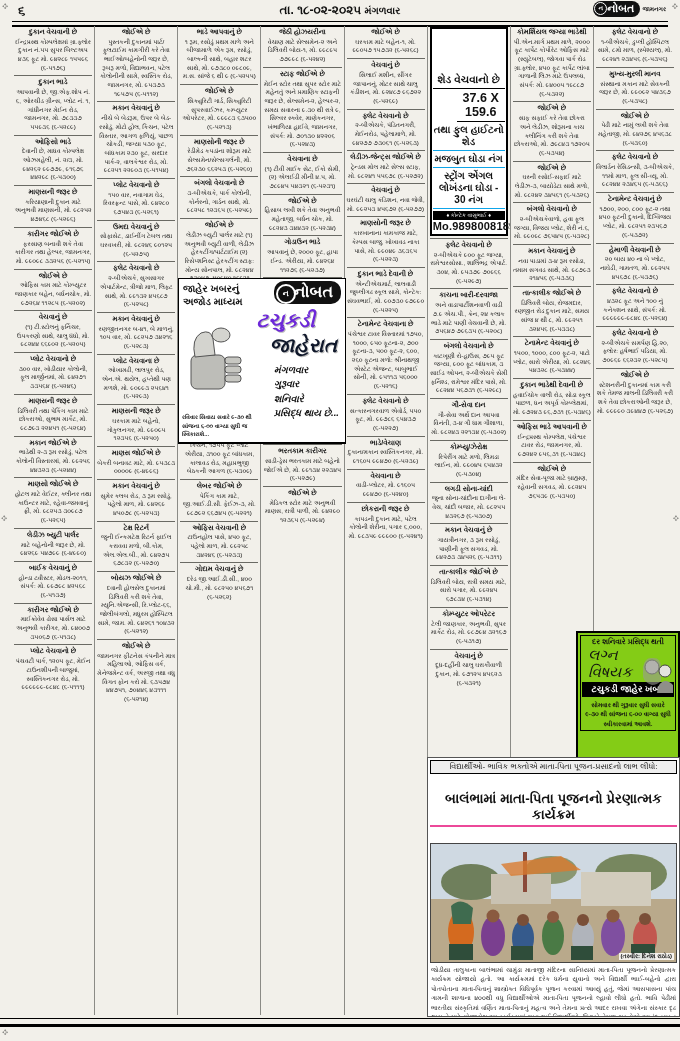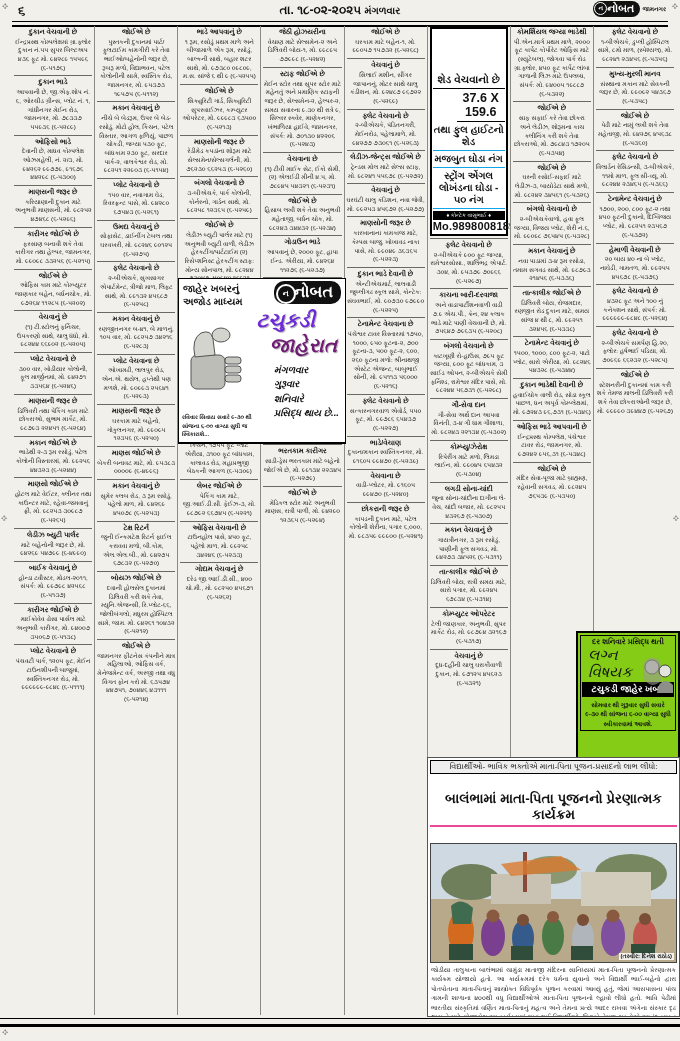--- a/index.html
+++ b/index.html
@@ -31,21 +31,21 @@
   .shed .s{font-size:12.5px;font-weight:bold;border-bottom:1px solid #000;padding:2px 0;margin-left:24px;}
   .shed .l{font-size:10px;font-weight:bold;padding:2px 0;border-bottom:1px solid #0ea5e9;}
   .shed .contact{background:#000;color:#fff;font-size:5.5px;padding:1px 0;margin-top:2px;}
   .shed .ph{font-size:11px;font-weight:bold;letter-spacing:.2px;}
   
   .promo{position:absolute;left:178px;top:278px;width:166px;height:163px;background:#fff;border-left:1px solid #000;border-right:1px solid #000;border-bottom:2px solid #000;border-top:1px solid #000;overflow:hidden;}
   .promo .tag{position:absolute;left:4px;top:4px;font-size:10px;font-weight:bold;line-height:1.25;}
   .promo .lg{position:absolute;right:4px;top:2px;background:#111;color:#fff;font-weight:bold;font-size:16px;padding:2px 8px 3px 20px;border-radius:10px;}
   .promo .lg .emb{position:absolute;left:2px;top:3px;width:16px;height:16px;border:2px solid #fff;border-radius:50%;font-size:8px;line-height:15px;text-align:center;}
   .promo .d1{position:absolute;right:30px;top:30px;font-size:20px;font-weight:bold;font-style:italic;color:#6d28d9;text-shadow:1px 1px 0 #bbb;}
-  .promo .d2{position:absolute;right:8px;top:55px;font-size:20px;font-weight:bold;font-style:italic;color:#701a75;text-shadow:1px 1px 0 #bbb;}
+  .promo .d2{position:absolute;right:8px;top:55px;font-size:20px;font-weight:bold;font-style:italic;color:#0f172a;text-shadow:1px 1px 0 #bbb;}
   .promo .sch{position:absolute;right:6px;top:84px;font-size:9.5px;font-weight:bold;font-style:italic;text-align:left;line-height:1.5;}
   .promo .note{position:absolute;left:3px;bottom:3px;width:86px;font-size:5.8px;font-weight:bold;line-height:1.5;text-align:left;}
   .promo svg{position:absolute;left:6px;top:42px;}
   
   .marry{position:absolute;left:576px;top:631px;width:100px;height:132px;background:#84cc16;border:2px solid #000;overflow:hidden;text-align:center;}
   .marry .in{border:1px solid #000;margin:2px;padding:1px;}
   .marry .l1{font-size:7.5px;font-weight:bold;}
   .marry .big{font-size:15px;font-weight:normal;font-style:italic;text-align:left;padding-left:6px;line-height:1.1;}
   .marry .bar{background:#000;color:#fff;font-size:9px;font-weight:bold;padding:2px 0;margin:2px 0;}
   .marry .note{font-size:6.2px;font-weight:bold;line-height:1.5;padding:1px 2px;}
@@ -345,21 +345,21 @@
           <div class="ad-h">છોકરાની જરૂર છે</div>
           <div class="ad-b">કાપડની દુકાન માટે, પટેલ કોલોની શેરીના, પગાર ૬,૦૦૦, મો. ૯૮૩૫૯ ૯૯૯૦૦ <span class="ad-c">(૬-૫૨૪૧)</span></div>
         </div>
       </div>
       <div class="col">
         <div class="shed">
           <div class="t">શેડ વેચવાનો છે</div>
           <div class="s">37.6 X 159.6</div>
           <div class="l">તથા ફુલ હાઈટનો શેડ</div>
           <div class="l">મજબુત ઘોડા નંગ</div>
-          <div class="l">સ્ટ્રોંગ એંગલ લોખંડના ઘોડા - ૫૦ નંગ</div>
+          <div class="l">સ્ટ્રોંગ એંગલ લોખંડના ઘોડા - 30 નંગ</div>
           <div class="contact">♦ કોન્ટેક વાસુભાઈ ♦</div>
           <div class="ph">Mo.9898008189</div>
         </div>
         <div class="ad">
           <div class="ad-h">ફ્લેટ વેચવાનો છે</div>
           <div class="ad-b">૨-બીએચકે ૯૦૦ ફૂટ જગ્યા, રામેશ્વરસોસા., શાલિભદ્ર એપાર્ટ. ૩૦૪, મો. ૯૫૩૭૯ ૭૦૯૬૬ <span class="ad-c">(૬-૫૨૯૭)</span></div>
         </div>
         <div class="ad">
           <div class="ad-h">કાચના બારી-દરવાજા</div>
           <div class="ad-b">અને વાડાપાર્ટીશનવાળી વાડી ૭.૯ એચ.પી., ક્રેન, ૨૪ કલાક ભાડે માટે પાણી વેચવાની છે, મો. ૭૫૬૪૭ ૭૯૬૩૫ <span class="ad-c">(૬-૫૨૦૮)</span></div>

